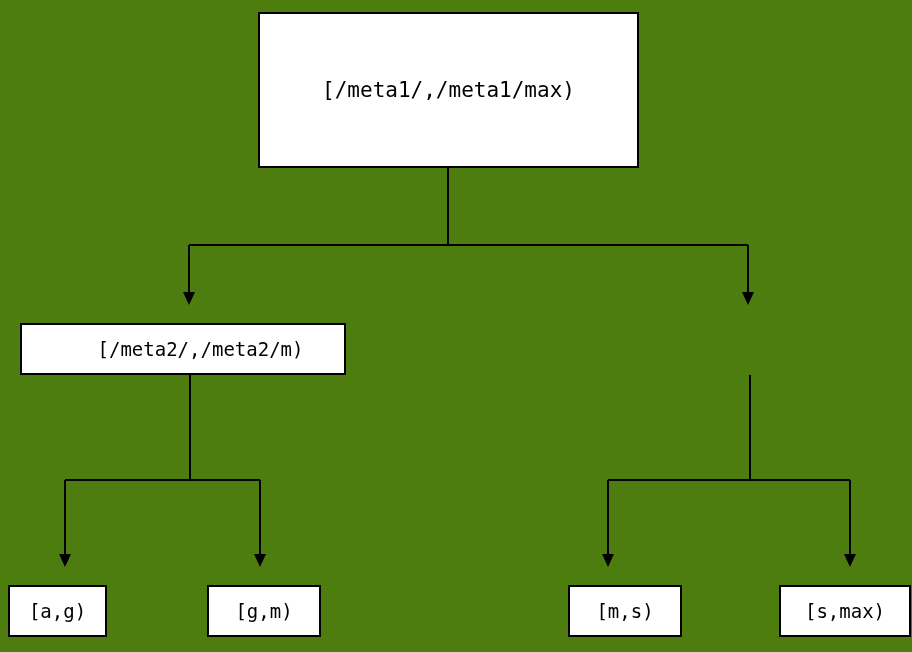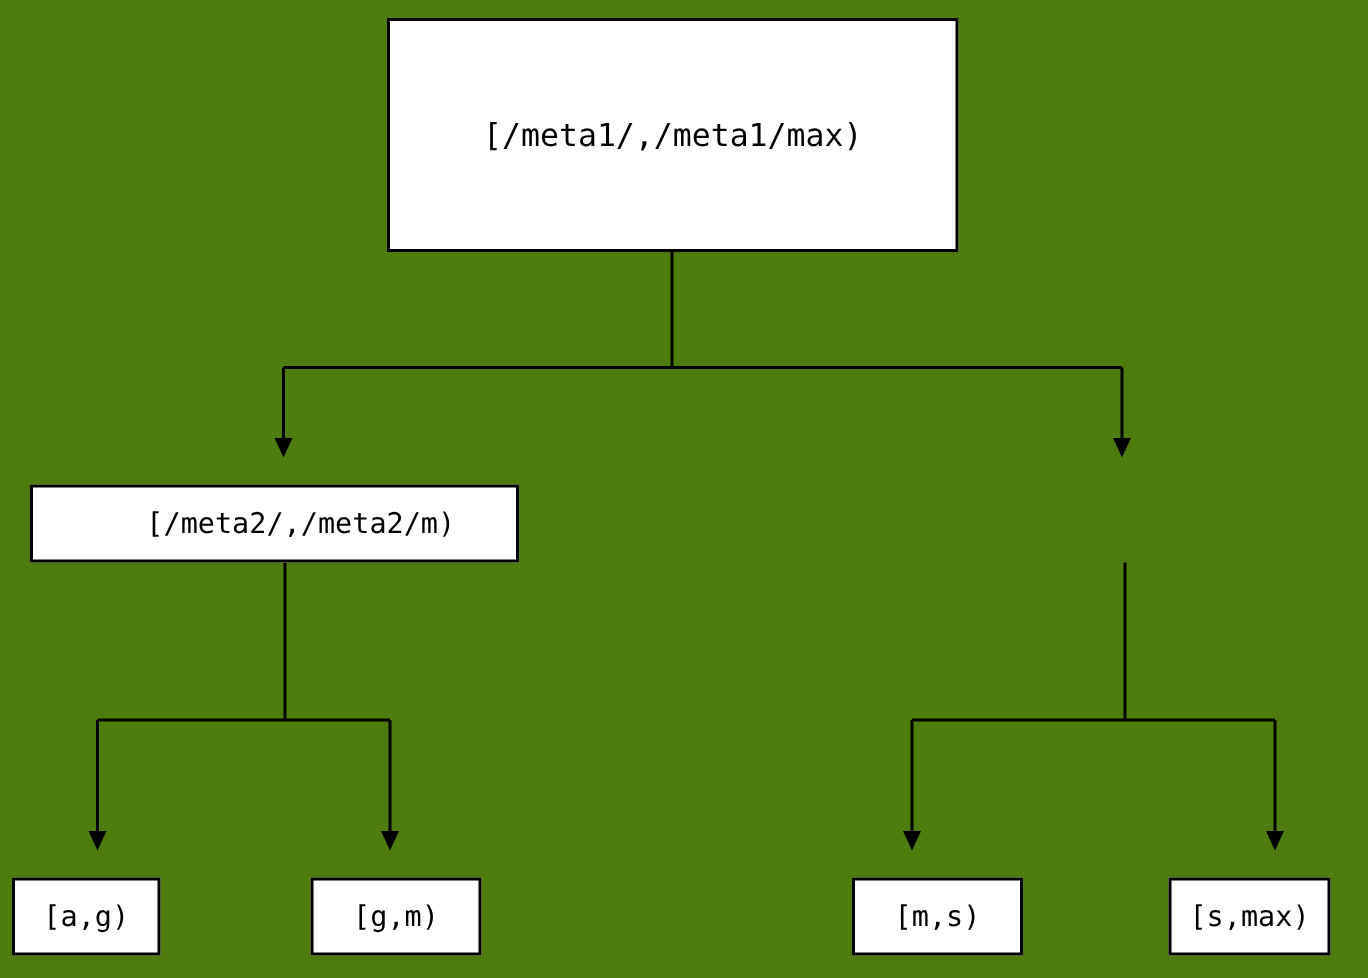--- a/index.html
+++ b/index.html
@@ -41,21 +41,21 @@
     letter-spacing: 0px;
   }
   .node-root     { left: 258px; top: 12px;  width: 381px; height: 156px; font-size: 21px; }
   .node-mid      { top: 323px; height: 52px; font-size: 19px; padding-left: 35px; }
   .node-mid-l    { left: 20px;  width: 326px; }
   .node-mid-r    { left: 580px; width: 319px; }
   .node-leaf     { top: 585px; height: 52px; font-size: 19px; }
   .node-leaf-1   { left: 8px;   width: 99px;  }
   .node-leaf-2   { left: 207px; width: 114px;  }
   .node-leaf-3   { left: 556px; width: 114px; margin-left: 12px;  }
-  .node-leaf-4   { left: 779px; width: 108px; }
+  .node-leaf-4   { left: 779px; width: 132px; }
 </style>
 </head>
 <body>
 
 <div id="canvas">
 
   <svg id="edges" viewBox="0 0 912 652" width="912" height="652" xmlns="http://www.w3.org/2000/svg">
     <g fill="none" stroke="#000000" stroke-width="2" stroke-linecap="butt">
 
       <path d="M 448 168 L 448 245"></path>

